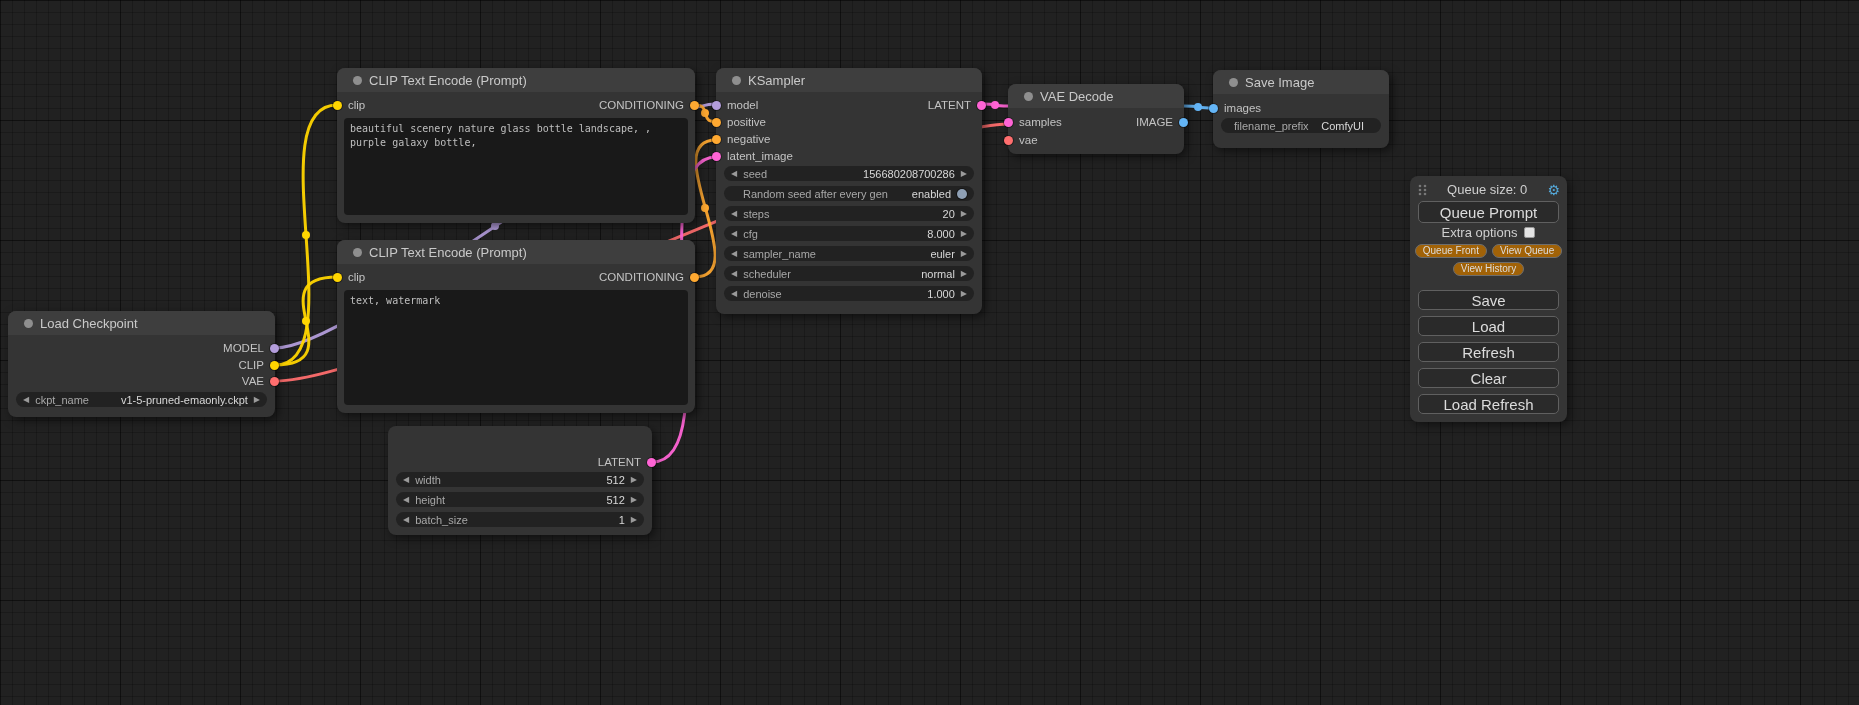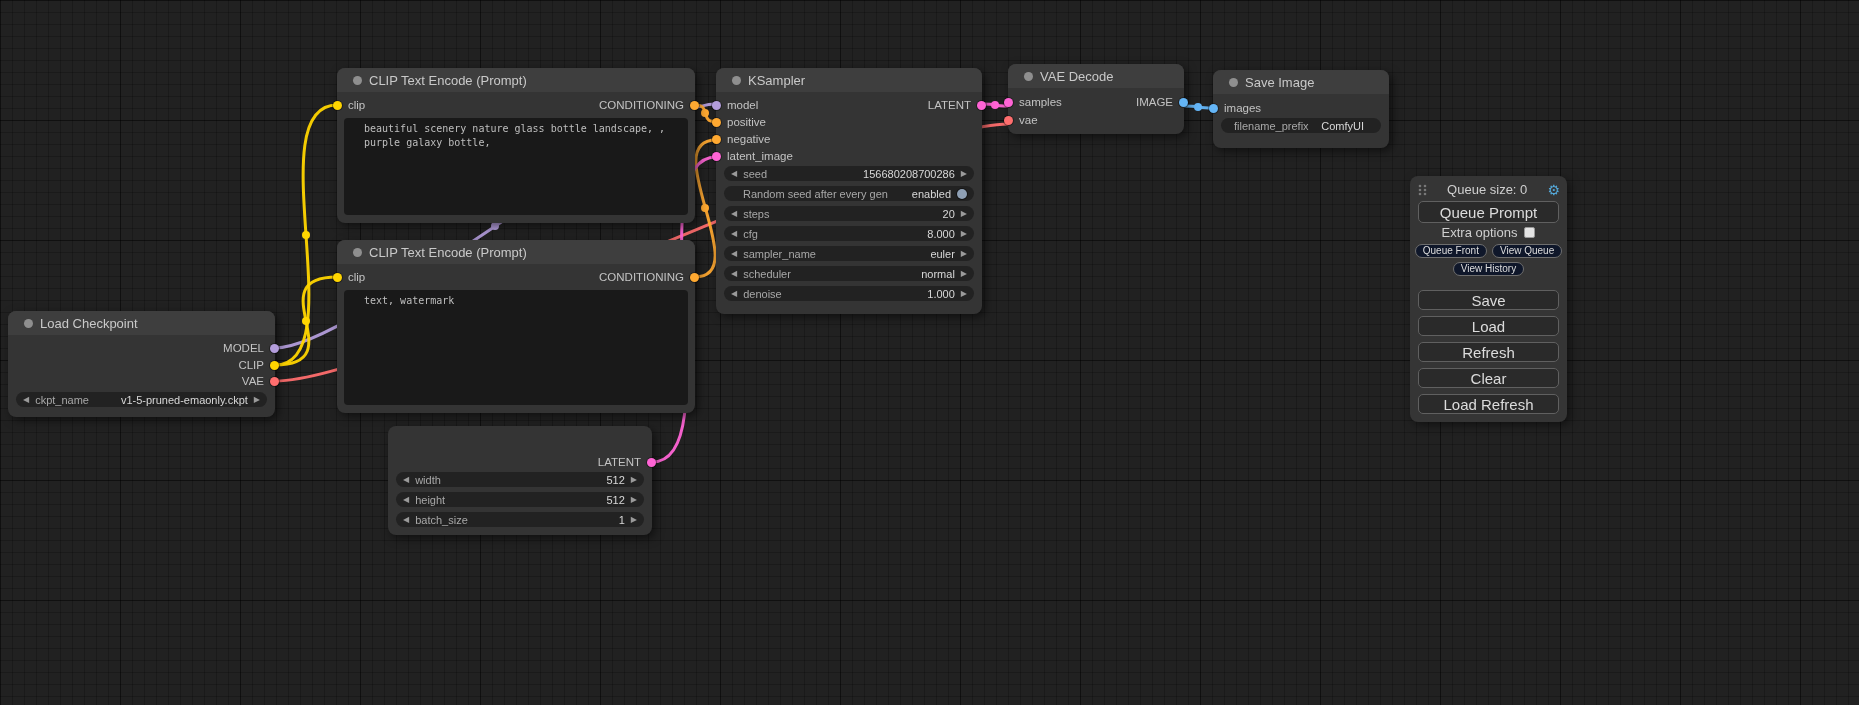--- a/index.html
+++ b/index.html
@@ -36,36 +36,36 @@
         display:flex;align-items:center;font-size:11px;color:#bbb;padding:0 7px;gap:6px;
         white-space:nowrap;overflow:hidden;}
   .widget .arrow{color:#9a9a9a;font-size:8px;line-height:1;flex:none;cursor:pointer;}
   .widget .wlabel{color:#a8a8a8;}
   .widget .wvalue{margin-left:auto;color:#d8d8d8;}
   .widget.toggle .wlabel{margin-left:12px;}
   .knob{width:10px;height:10px;border-radius:50%;flex:none;box-shadow:0 0 0 1px rgba(0,0,0,.4);}
 
   .textwidget{position:absolute;background:#191919;border-radius:4px;color:#bfbfbf;
         font-family:"DejaVu Sans Mono",monospace;font-size:10px;line-height:1.4;
-        padding:4px 20px;white-space:pre-wrap;overflow:hidden;}
+        padding:4px 6px;white-space:pre-wrap;overflow:hidden;}
 
   #queue-panel{position:absolute;left:1410px;top:176px;width:157px;height:246px;z-index:3;
         background:#353535;border-radius:8px;box-shadow:3px 3px 10px rgba(0,0,0,.5);color:#ccc;}
   .qp-header{display:flex;align-items:center;padding:6px 7px 1px;}
   .qp-title{flex:1;text-align:center;font-size:13px;color:#cfcfcf;}
   .qp-gear{color:#55a8d8;font-size:14px;line-height:1;cursor:pointer;}
   .drag-dots circle{fill:#787878;}
   .btn{display:block;background:#2a2a2a;border:1px solid #606060;color:#dcdcdc;
         border-radius:5px;cursor:pointer;font-family:inherit;}
   .qp-prompt{width:141px;height:22px;margin:3px auto 0;font-size:15px;}
   .qp-extra{display:flex;justify-content:center;align-items:center;gap:7px;
         font-size:13px;margin:2px 0 4px;color:#cfcfcf;}
   .checkbox{width:11px;height:11px;background:#e4e4e4;border-radius:2px;border:1px solid #999;cursor:pointer;}
   .qp-row{display:flex;justify-content:center;gap:5px;margin-bottom:4px;}
-  .btn-sm{font-size:10px;height:14px;padding:0 7px;border-radius:8px;background:#0f172a;
+  .btn-sm{font-size:10px;height:14px;padding:0 7px;border-radius:8px;background:#a16207;
         border:1px solid #6e6e6e;line-height:1;}
   .btn-big{width:141px;height:20px;margin:6px auto 0;font-size:15px;line-height:1;}
   .btn-big.mt{margin-top:14px;}
 </style>
 </head>
 <body>
 
 <div id="canvas">
 
   <svg id="wires" width="1859" height="705">
@@ -232,21 +232,21 @@
       <span class="arrow">▶</span>
     </div>
     <div class="widget" style="top:218px">
       <span class="arrow">◀</span>
       <span class="wlabel">denoise</span>
       <span class="wvalue">1.000</span>
       <span class="arrow">▶</span>
     </div>
   </div>
 
-  <div class="node" style="left:1008px;top:64px;width:176px;height:70px">
+  <div class="node" style="left:1008px;top:84px;width:176px;height:70px">
     <div class="node-title">
       <span class="collapse-dot"></span>
       <span>VAE Decode</span>
     </div>
     <div class="port in" style="top:30px">
       <span class="pdot" style="background-color: rgb(255, 100, 213);"></span>
       <span>samples</span>
     </div>
     <div class="port in" style="top:48px">
       <span class="pdot" style="background-color: rgb(255, 110, 110);"></span>

